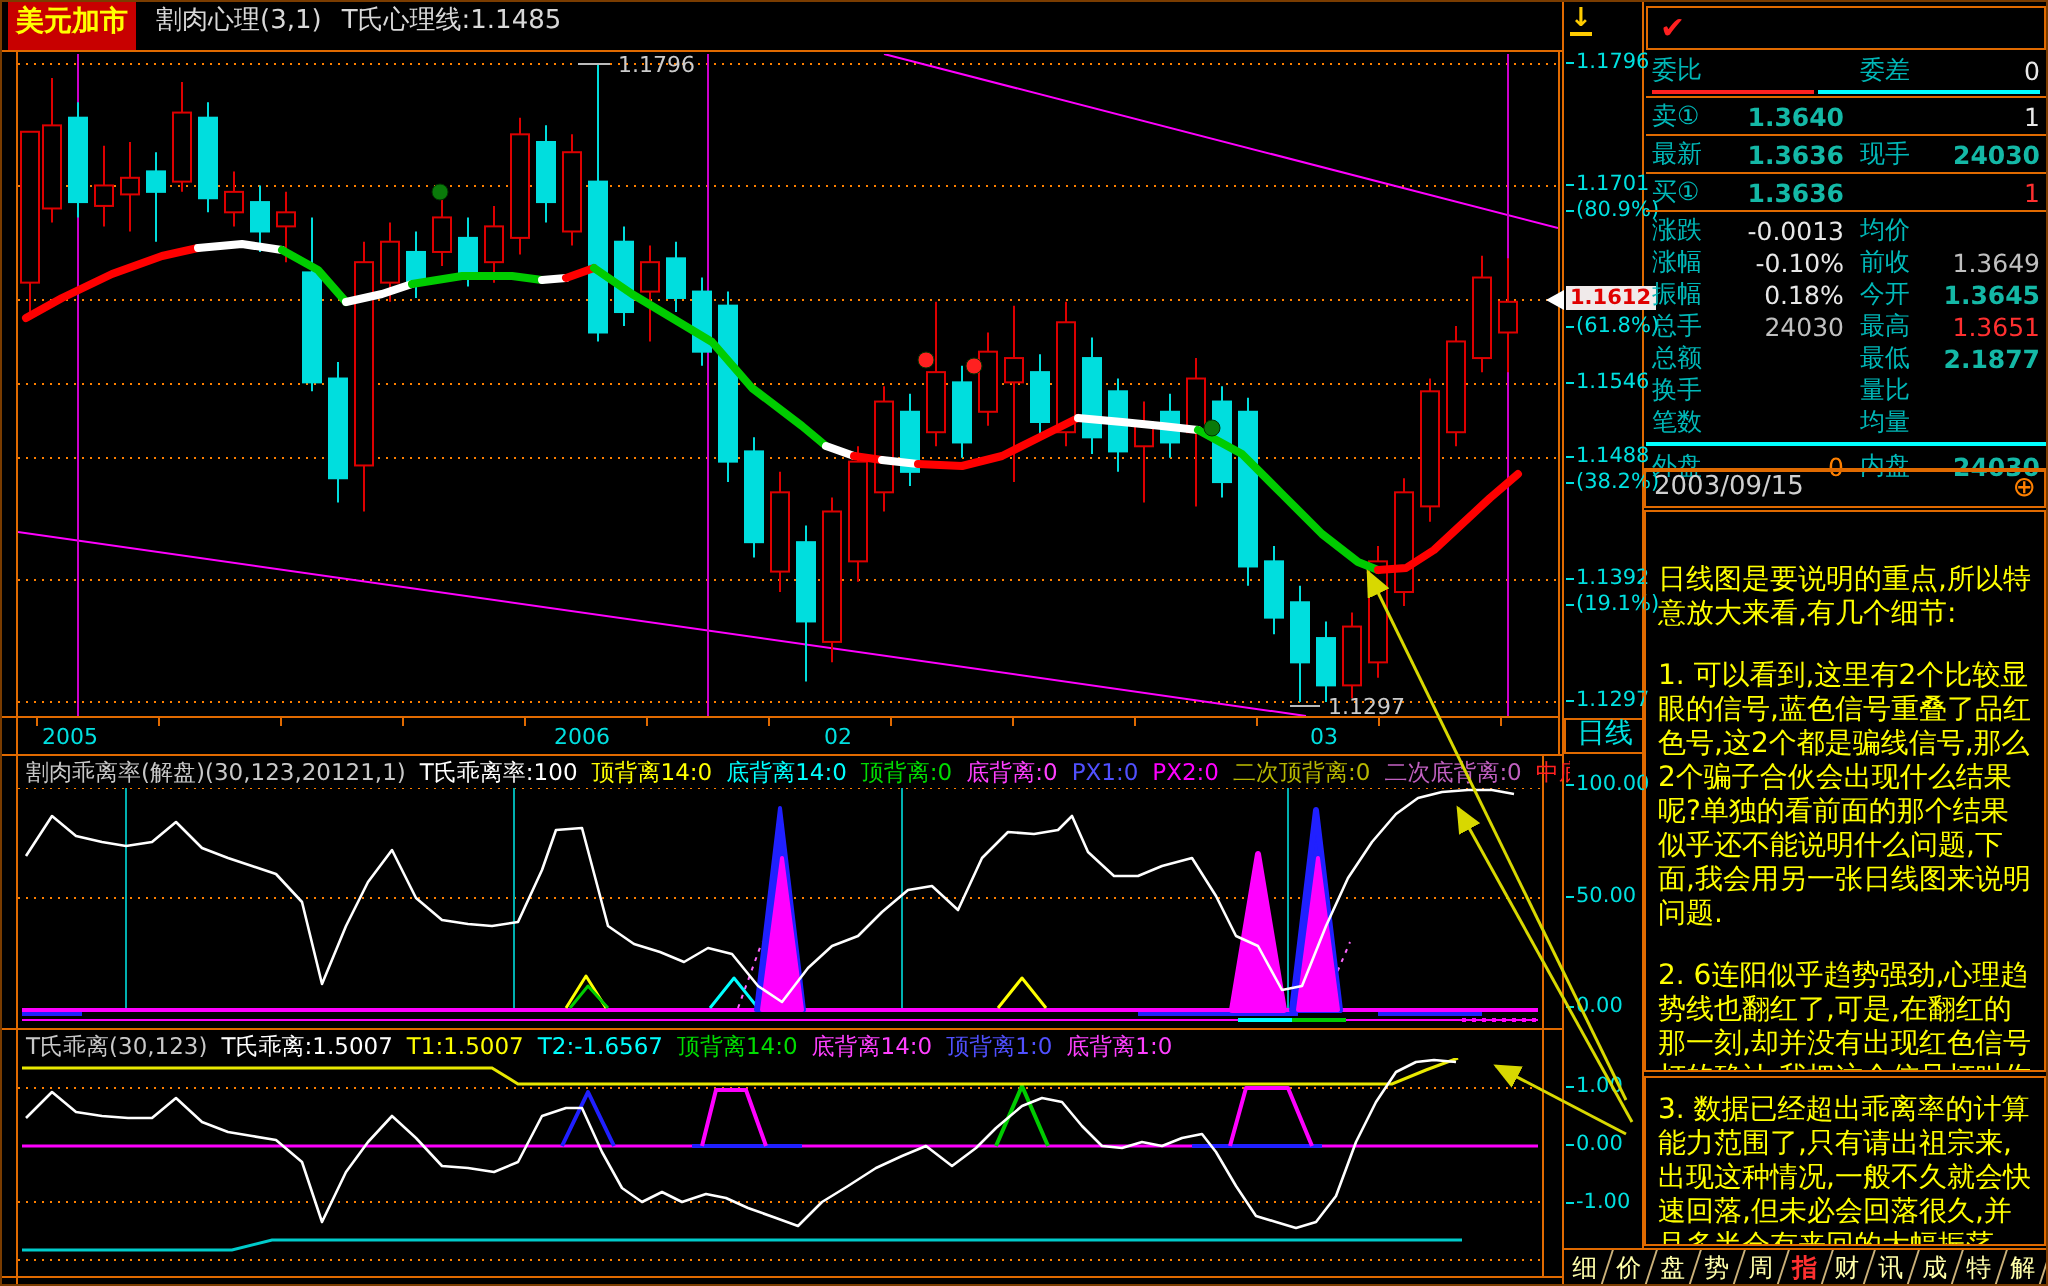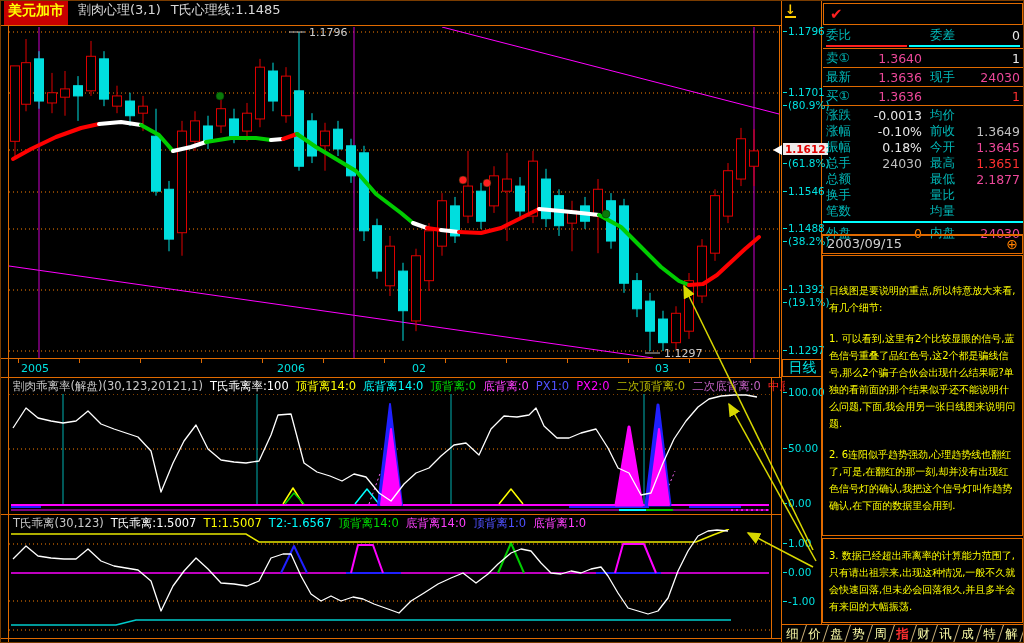--- a/index.html
+++ b/index.html
@@ -16,31 +16,31 @@
   .axis-lab .dash{display:inline-block;width:4px;height:1px;background:#00e0e0;margin-right:1px;}
   .axis-hl{background:#f0eaea;color:#e00000 !important;font-weight:bold;padding:0 2px;}
   .ptr{position:absolute;left:-8px;width:0;height:0;border-top:5px solid transparent;border-bottom:5px solid transparent;border-right:9px solid #ffffff;}
   .period-box{position:absolute;border:1px solid #e06a00;color:#00e0e0;font-size:14px;text-align:center;line-height:15px;}
   .scrolldn{position:absolute;color:#ffcc00;font-size:13px;font-weight:bold;border-bottom:2px solid #ffcc00;line-height:13px;}
   .hdrbox{position:absolute;border:1px solid #e06a00;display:flex;align-items:center;box-sizing:border-box;}
   .check{color:#ff2020;font-size:15px;font-weight:bold;margin:0 8px 0 6px;}
   .hdrtxt{color:#00e0e0;font-size:13.5px;letter-spacing:1px;}
   .qrow{display:flex;align-items:center;height:16px;padding:0 3px;font-size:12.5px;white-space:nowrap;}
   .qc1{width:36px;} .qc2{width:60px;text-align:right;} .qc3{width:42px;padding-left:8px;} .qc4{flex:1;text-align:right;}
-  .lbl{color:#00b8b8;} .cyan{color:#ec4899;} .white{color:#e8e8e8;} .gray{color:#c0c0c0;}
+  .lbl{color:#00b8b8;} .cyan{color:#14b8a6;font-weight:bold;} .white{color:#e8e8e8;} .gray{color:#c0c0c0;}
   .red{color:#ff3030;} .orange{color:#ff8000;}
   .qsep{height:1px;background:#e06a00;margin:1px 0;}
   .qbar{display:flex;height:3px;align-items:center;margin:1px 3px;}
   .qbar .l{height:2px;background:#ff2020;width:42%;} .qbar .r{height:2px;background:#00ffff;flex:1;margin-left:2px;}
   .qcyan{height:2px;background:#00ffff;margin:2px 0;}
   .daterow{position:absolute;border:1px solid #e06a00;display:flex;justify-content:space-between;
      color:#d0d0d0;font-size:13px;padding:0 4px;box-sizing:border-box;}
   .cross{color:#ff8000;font-size:14px;}
   .notebox{position:absolute;border:1px solid #e06a00;box-sizing:border-box;color:#ffff00;
-     font-size:10px;line-height:17px;padding:4px 6px;overflow:hidden;}
+     font-size:14px;line-height:17px;padding:4px 6px;overflow:hidden;}
   .notebox p{margin:0 0 14px 0;}
   .ind-hdr{position:absolute;font-size:11.5px;white-space:nowrap;overflow:hidden;padding-left:4px;}
   .ind-hdr span{margin-right:7px;}
   .tabbar{position:absolute;display:flex;border-top:1px solid #e06a00;background:#000;}
   .tab{flex:1;color:#ffffaa;font-size:12.5px;text-align:center;line-height:17px;
      border-right:1px solid #cbb27a;transform:skewX(-18deg);cursor:default;}
   .tab>span{display:inline-block;transform:skewX(18deg);}
   .tab.active{color:#ff3030;font-weight:bold;}
   svg{display:block;}
 </style>

